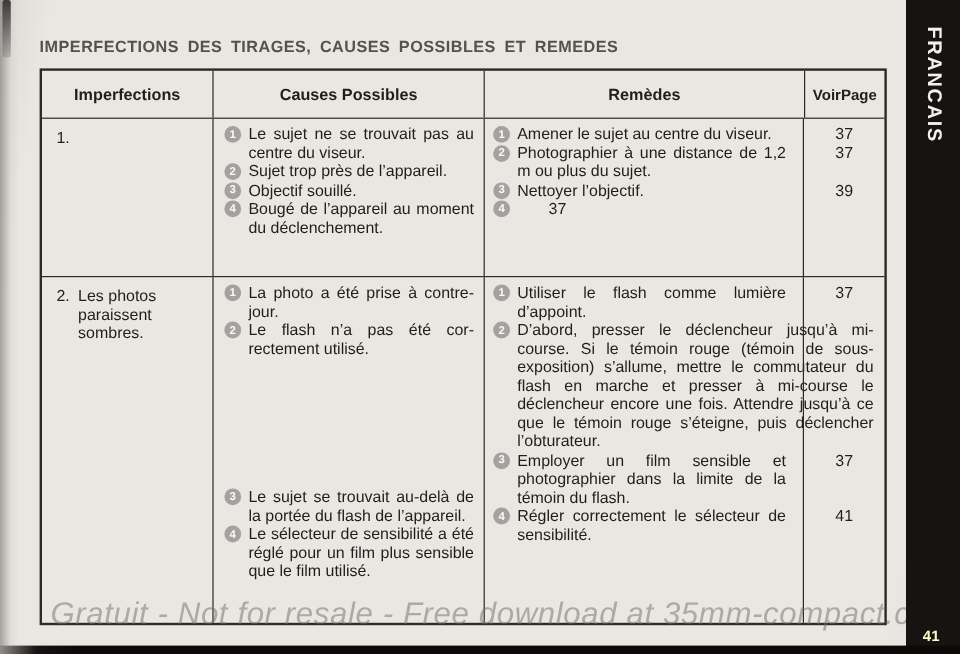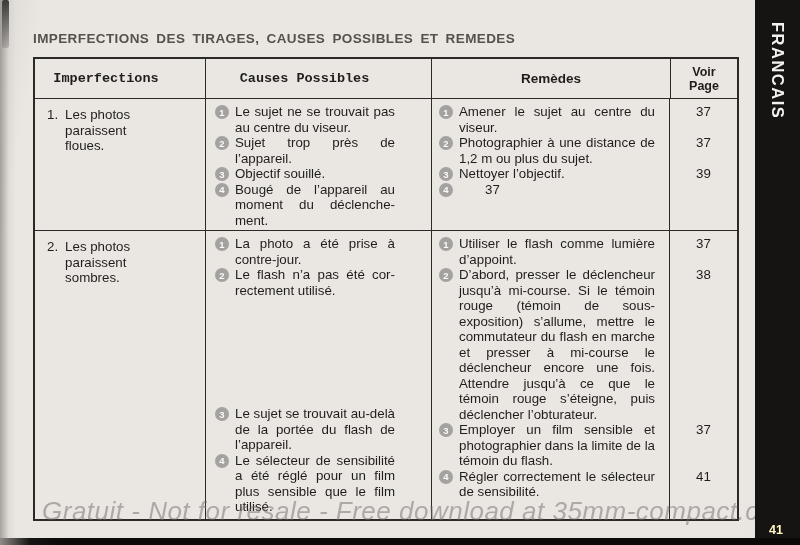--- a/index.html
+++ b/index.html
@@ -22,27 +22,27 @@
     font-size:13.5px; font-weight:bold; color:#55524e;
     letter-spacing:0.4px; word-spacing:3px; white-space:nowrap;
   }
   .ttable {
     position:absolute; left:33px; top:57px; width:706px; height:464px;
     border:2px solid #2c2a27;
     display:grid; grid-template-rows:39px 132px auto;
   }
   .row { display:grid; grid-template-columns:142px 226px 1fr; min-height:0; }
   .brow { border-top:1.5px solid #2c2a27; }
-  .bl { border-left:1.5px solid #2c2a27;margin-left:28px; }
-  .hcell { display:flex; align-items:center; justify-content:center; font-weight:bold; font-size:13.5px;font-family:Liberation Mono, monospace; }
+  .bl { border-left:1.5px solid #2c2a27; }
+  .hcell { display:flex; align-items:center; justify-content:center; font-weight:bold; font-size:13.5px; }
   .hcombo { display:flex; }
   .remhead { flex:1; display:flex; align-items:center; justify-content:center; font-weight:bold; font-size:13.5px; }
   .pagehead {
     width:67px; border-left:1.5px solid #2c2a27;
-    display:flex; flex-direction:column; align-items:center; justify-content:center;
+    display:flex; flex-direction:row; align-items:center; justify-content:center;
     font-weight:bold; font-size:12.5px; line-height:14px;
   }
   .impcell { padding:8px 6px 0 12px; display:flex; gap:7px; font-size:13.3px; line-height:15.5px; }
   .impnum { flex-shrink:0; }
   .imptext { width:90px; }
   .causecell { padding:5px 8px 0 9px; }
   .item { display:flex; gap:6px; }
   .num {
     flex-shrink:0; width:14px; height:14px; border-radius:50%;
     background:#a3a2a0; color:#fbfaf8; font-size:9.5px; font-weight:bold;
@@ -92,21 +92,20 @@
         <div class="pagehead">
           <span>Voir</span>
           <span>Page</span>
         </div>
       </div>
     </div>
 
     <div class="row brow">
       <div class="impcell">
         <span class="impnum">1.</span>
-        <span class="imptext">Les photos paraissent floues.</span>
       </div>
       <div class="causecell bl">
         <div class="item">
           <span class="num">1</span>
           <div class="itxt">Le sujet ne se trouvait pas au centre du viseur.</div>
         </div>
         <div class="item">
           <span class="num">2</span>
           <div class="itxt">Sujet trop près de l’appareil.</div>
         </div>
@@ -169,21 +168,20 @@
       <div class="remcell bl">
         <div class="vline"></div>
         <div class="ritem">
           <span class="num">1</span>
           <div class="rtxt">Utiliser le flash comme lumière d’appoint.</div>
           <div class="pg">37</div>
         </div>
         <div class="ritem">
           <span class="num">2</span>
           <div class="rtxt">D’abord, presser le déclencheur jusqu’à mi-course. Si le témoin rouge (témoin de sous-exposition) s’allume, mettre le commutateur du flash en marche et presser à mi-course le déclencheur encore une fois. Attendre jusqu’à ce que le témoin rouge s’éteigne, puis déclencher l’obturateur.</div>
-          <div class="pg">38</div>
         </div>
         <div class="ritem">
           <span class="num">3</span>
           <div class="rtxt">Employer un film sensible et photographier dans la limite de la témoin du flash.</div>
           <div class="pg">37</div>
         </div>
         <div class="ritem">
           <span class="num">4</span>
           <div class="rtxt">Régler correctement le sélecteur de sensibilité.</div>
           <div class="pg">41</div>

